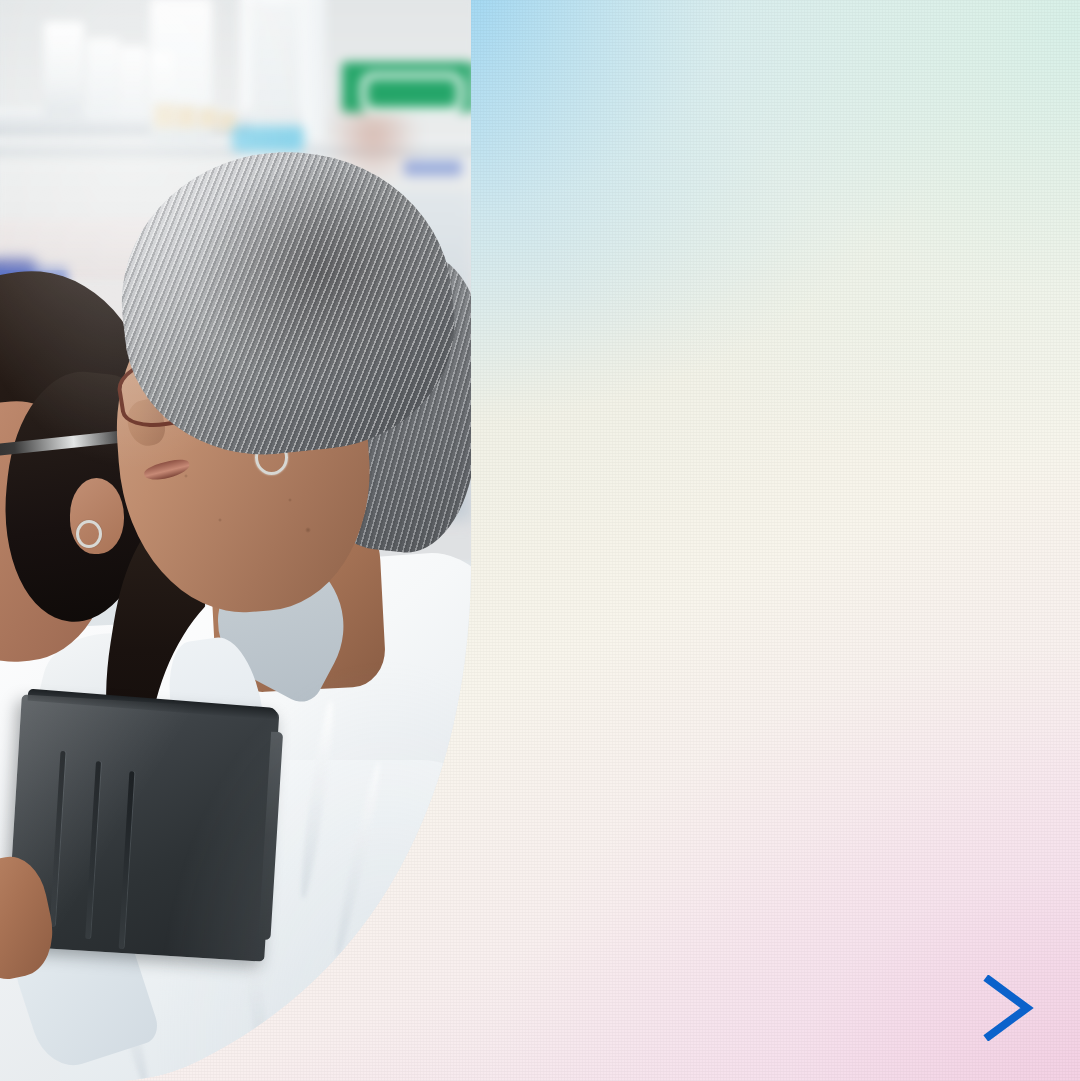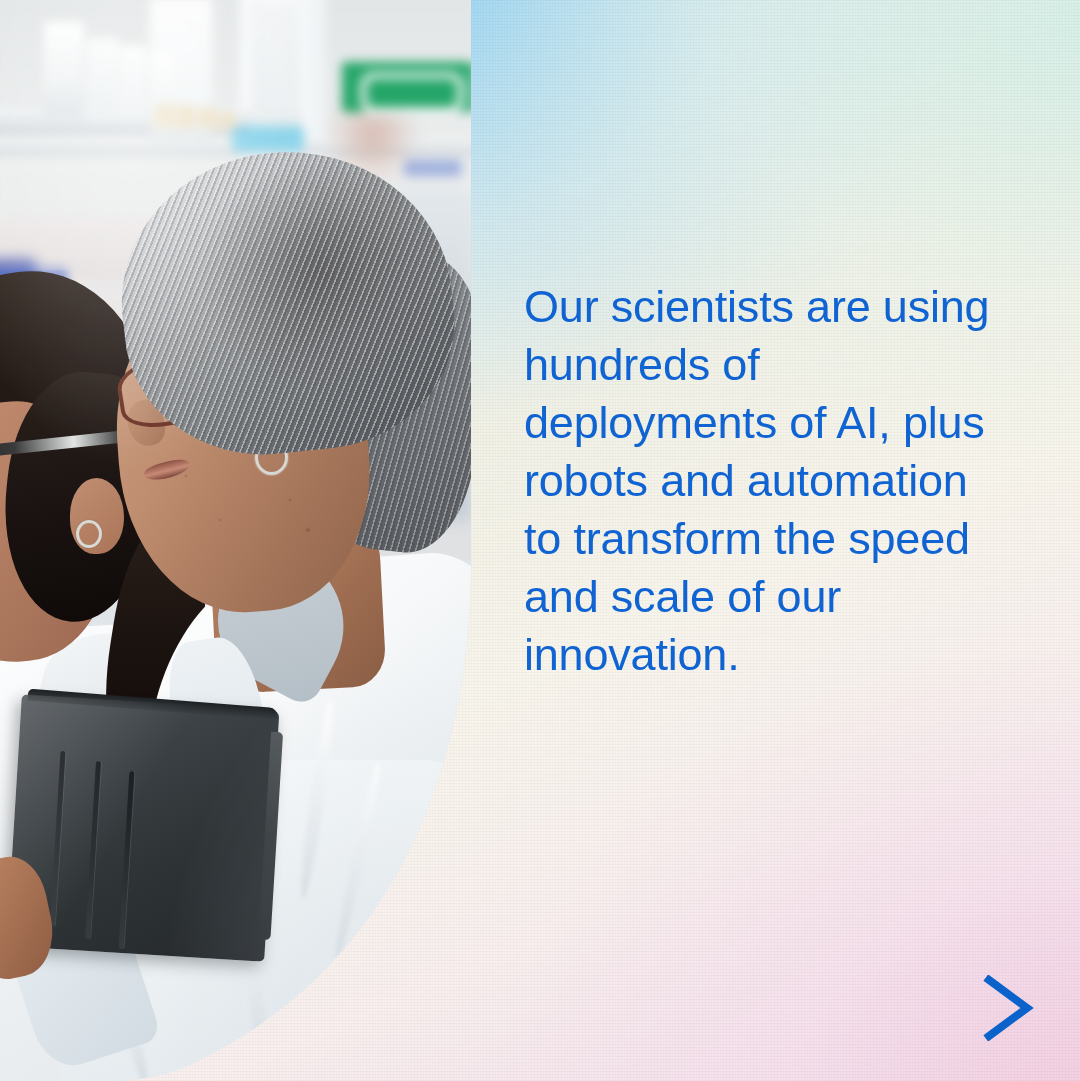--- a/index.html
+++ b/index.html
@@ -491,23 +491,20 @@
         <div class="tablet-groove tg2"></div>
         <div class="tablet-groove tg3"></div>
         <div class="tablet-sheen"></div>
       </div>
       <div class="hand"></div>
 
       <div class="photo-soft"></div>
     </div>
   </div>
 
-  <div class="quote">
-    <p>Our scientists are using hundreds of deployments of AI, plus robots and automation to transform the speed and scale of our innovation.</p>
-  </div>
 
   <div class="next-arrow">
     <svg viewBox="0 0 62 66" width="62" height="66" aria-hidden="true">
       <polyline points="9,5 47,33 9,61" fill="none" stroke="#0b62cb" stroke-width="8" stroke-linecap="square" stroke-linejoin="miter"></polyline>
     </svg>
   </div>
 
 </div>
 
 </body></html>

